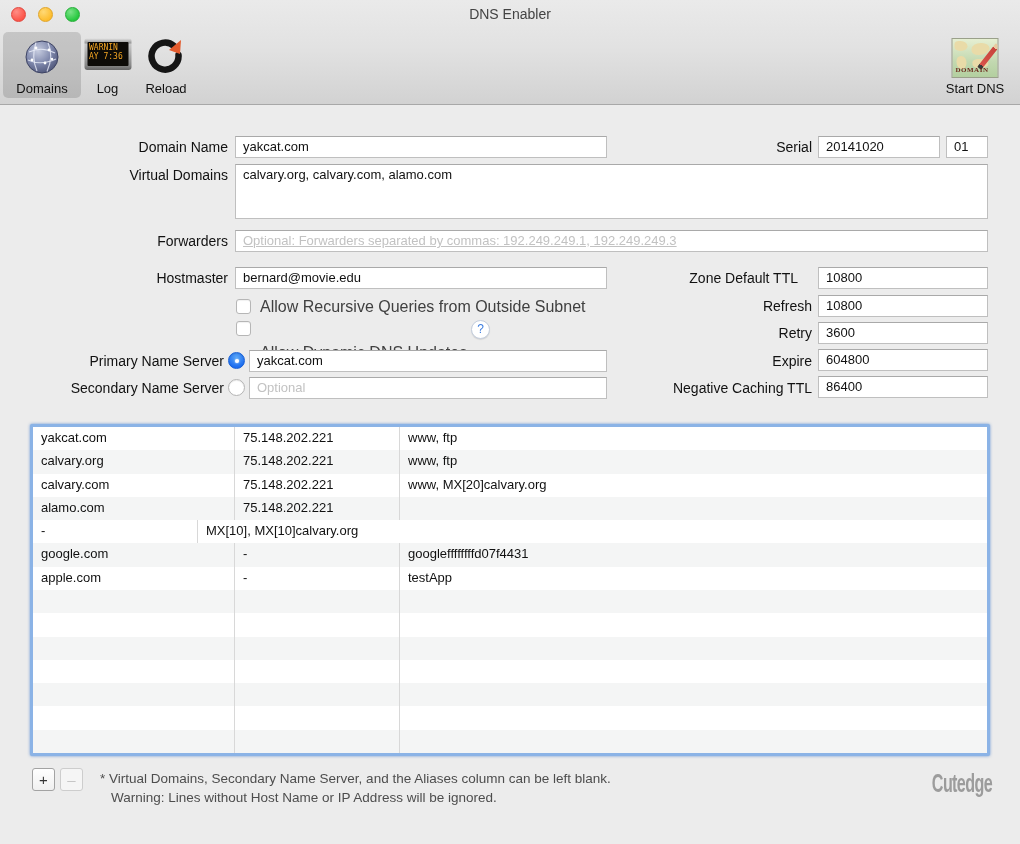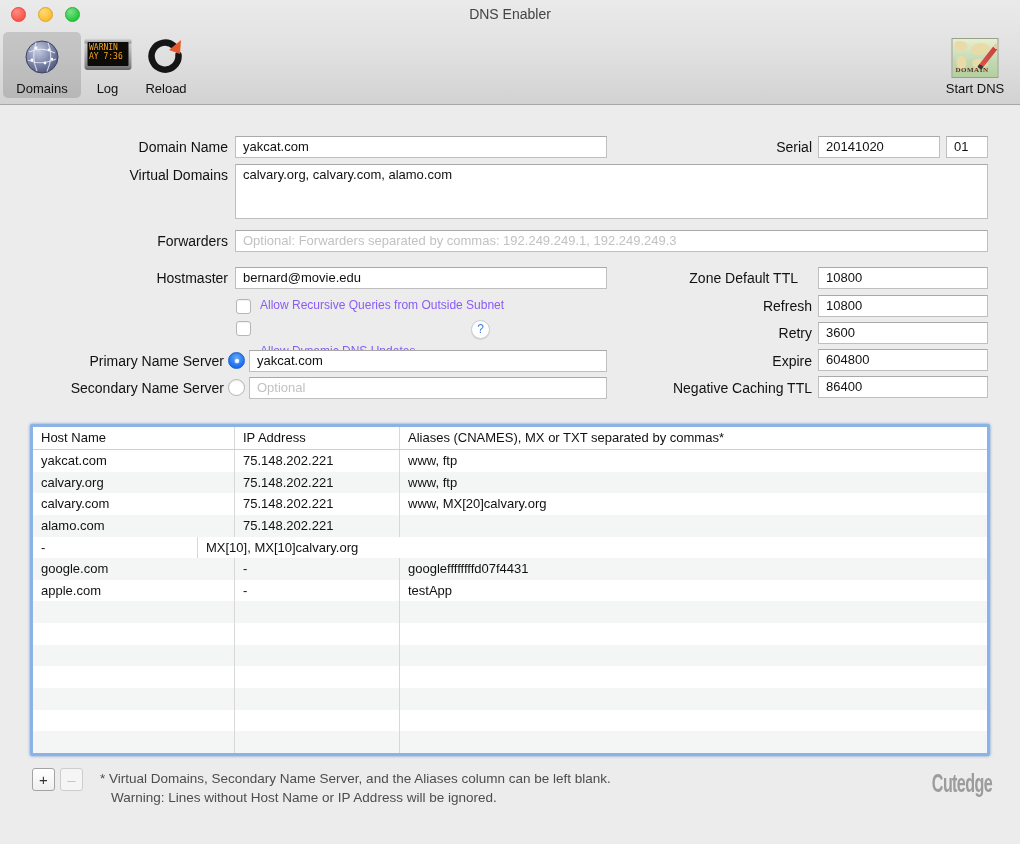--- a/index.html
+++ b/index.html
@@ -44,21 +44,21 @@
   .pencil { position:absolute; width:30px; height:5px; background:linear-gradient(90deg,#3a3a3a 12%,#d8534a 12%,#c8443c 85%,#e8c9a0 85%);
             transform:rotate(-52deg); right:-6px; top:15px; border-radius:1px; }
 
   
   .lbl { position:absolute; font-size:14px; color:#111; white-space:nowrap; }
   .fld { position:absolute; background:#fff; border:1px solid #bfbfbf; border-top-color:#a9a9a9;
          font-size:13px; color:#111; padding:2px 7px; line-height:16px; overflow:hidden; white-space:nowrap; }
   .ph { color:#c2c2c2; }
   .checkbox { position:absolute; width:15px; height:15px; background:#fff; border:1px solid #b6b6b6;
               border-radius:3px; box-shadow:inset 0 1px 1px rgba(0,0,0,0.06); }
-  .cb-label { position:absolute; font-size:12px; color:#8b5cf6; white-space:nowrap; }
+  .cb-label { position:absolute; font-size:16px; color:#404040; white-space:nowrap; }
   .radio { position:absolute; width:17px; height:17px; border-radius:50%; background:#fff;
            border:1px solid #b4b4b4; box-shadow:inset 0 1px 1px rgba(0,0,0,0.08); }
   .radio.on { background:radial-gradient(circle at 50% 30%, #5aa7f7, #1c6cf0 75%); border-color:#1760d6; }
   .radio.on::after { content:""; position:absolute; left:5.5px; top:5.5px; width:4px; height:4px;
                      background:#fff; border-radius:50%; box-shadow:0 0 2px rgba(255,255,255,.9);}
   .help-btn { position:absolute; width:19px; height:19px; border-radius:50%; background:#fff;
               border:1px solid #c4cede; color:#3d7de0; font-size:12px; text-align:center;
               line-height:17px; box-shadow:0 1px 1px rgba(0,0,0,0.1); }
 
   
@@ -166,21 +166,21 @@
   <div class="fld" style="left:235px; top:136px; width:372px; height:22px;">yakcat.com</div>
 
   <div class="lbl" style="right:208px; top:139px;">Serial</div>
   <div class="fld" style="left:818px; top:136px; width:122px; height:22px;">20141020</div>
   <div class="fld" style="left:946px; top:136px; width:42px; height:22px;">01</div>
 
   <div class="lbl" style="right:792px; top:167px;">Virtual Domains</div>
   <div class="fld" style="left:235px; top:164px; width:753px; height:55px;">calvary.org, calvary.com, alamo.com</div>
 
   <div class="lbl" style="right:792px; top:233px;">Forwarders</div>
-  <div class="fld ph" style="left:235px; top:230px; width:753px; height:22px;">Optional: Forwarders separated by commas: 192.249.249.1, 192.249.249.3</div>
+  <div class="fld ph" style="left:235px; top:230px; width:753px; height:22px;text-decoration:underline;">Optional: Forwarders separated by commas: 192.249.249.1, 192.249.249.3</div>
 
   <div class="lbl" style="right:792px; top:270px;">Hostmaster</div>
   <div class="fld" style="left:235px; top:267px; width:372px; height:22px;">bernard@movie.edu</div>
 
   <div class="lbl" style="right:222px; top:270px;">Zone Default TTL</div>
   <div class="fld" style="left:818px; top:267px; width:170px; height:22px;">10800</div>
 
   <div class="checkbox" style="left:236px; top:299px;"></div>
   <div class="cb-label" style="left:260px; top:298px;">Allow Recursive Queries from Outside Subnet</div>
 
@@ -203,25 +203,20 @@
 
   <div class="lbl" style="right:796px; top:380px;">Secondary Name Server</div>
   <div class="radio" style="left:228px; top:379px;"></div>
   <div class="fld ph" style="left:249px; top:377px; width:358px; height:22px;">Optional</div>
 
   <div class="lbl" style="right:208px; top:380px;">Negative Caching TTL</div>
   <div class="fld" style="left:818px; top:376px; width:170px; height:22px;">86400</div>
 
   <div class="grid-wrap">
     <div class="grid">
-        <div class="t-header">
-          <div class="t-cell c0">Host Name</div>
-          <div class="t-cell c1">IP Address</div>
-          <div class="t-cell c2">Aliases (CNAMES), MX or TXT separated by commas*</div>
-        </div>
         <div class="t-row">
           <div class="t-cell c0">yakcat.com</div>
           <div class="t-cell c1">75.148.202.221</div>
           <div class="t-cell c2">www, ftp</div>
         </div>
         <div class="t-row alt">
           <div class="t-cell c0">calvary.org</div>
           <div class="t-cell c1">75.148.202.221</div>
           <div class="t-cell c2">www, ftp</div>
         </div>

